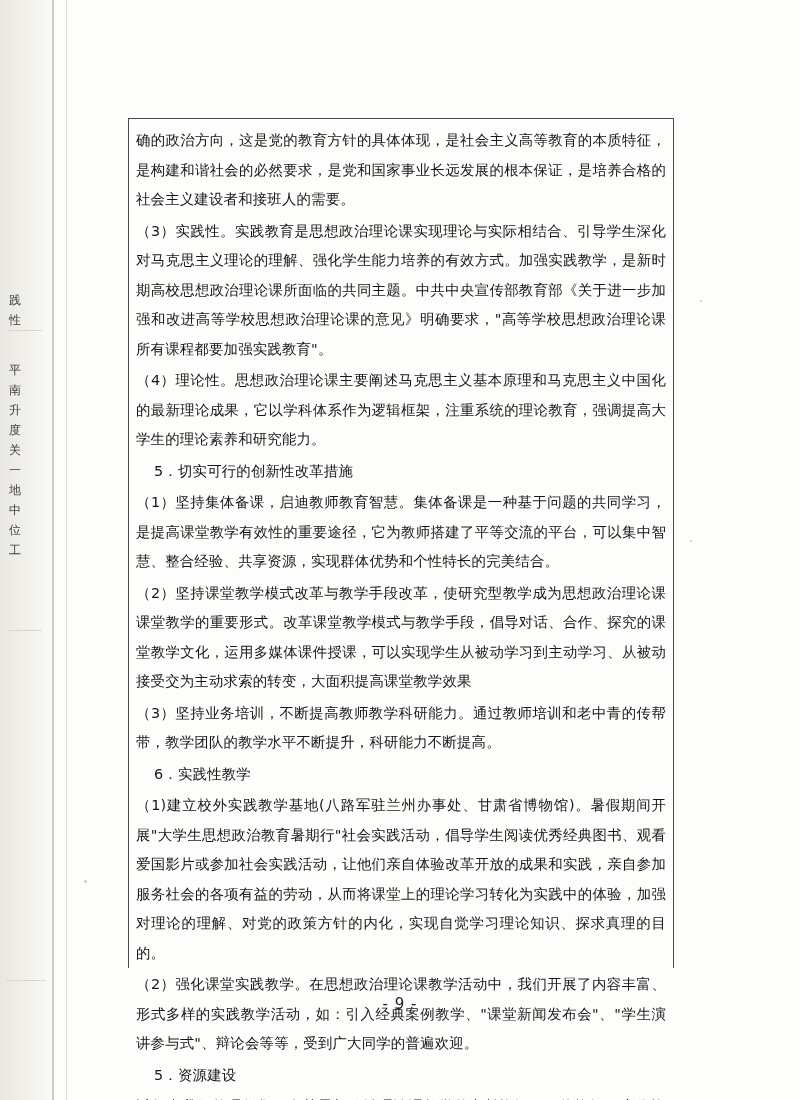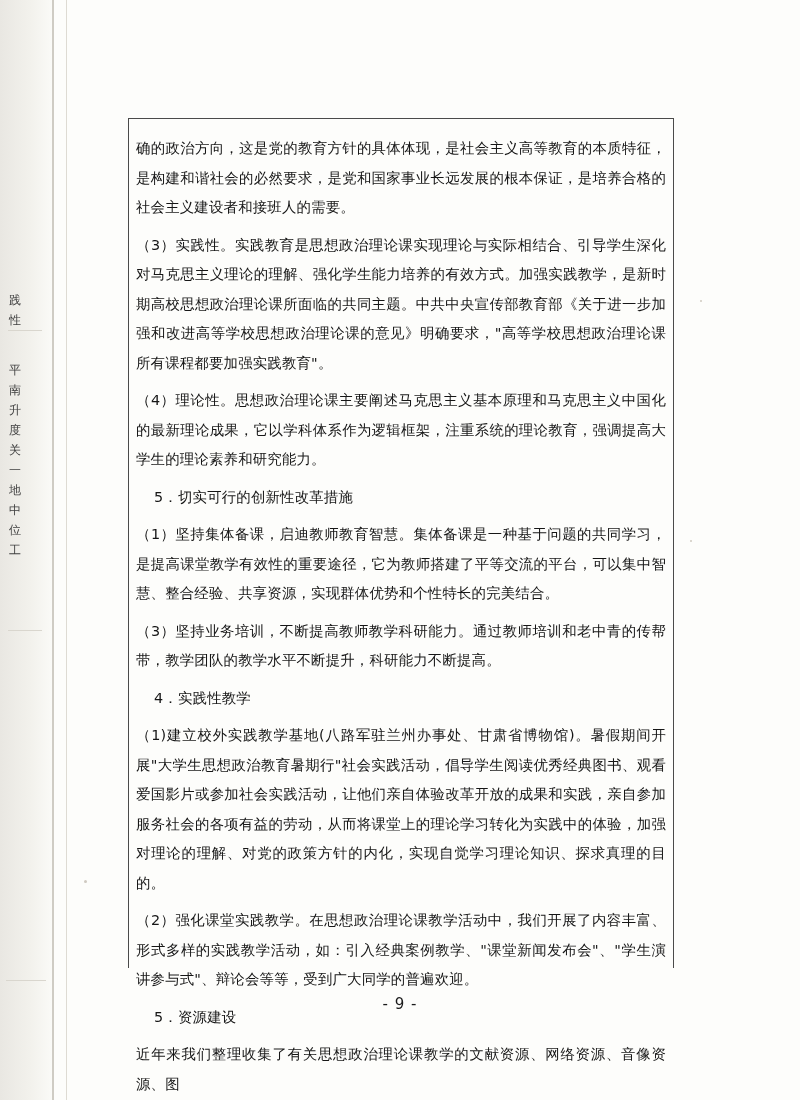--- a/index.html
+++ b/index.html
@@ -81,21 +81,21 @@
   }
 
   .content {
     position: absolute;
     left: 136px;
     top: 126px;
     width: 530px;
   }
 
   p {
-    margin: 8px 0 2px 0;
+    margin: 0 0 2px 0;
     font-size: 14.4px;
     line-height: 29.5px;
     color: #161616;
     text-align: justify;
     text-justify: inter-ideograph;
     font-family: "DejaVu Sans", "Liberation Sans", sans-serif;
     letter-spacing: 0.2px;
   }
   p.indent { text-indent: 0; }
   p.heading {
@@ -142,22 +142,23 @@
   <div class="speck" style="left:700px; top:300px; width:2px; height:2px;"></div>
 
   <div class="text-frame"></div>
 
   <div class="content">
     <p class="flush">确的政治方向，这是党的教育方针的具体体现，是社会主义高等教育的本质特征，是构建和谐社会的必然要求，是党和国家事业长远发展的根本保证，是培养合格的社会主义建设者和接班人的需要。</p>
     <p class="indent">（3）实践性。实践教育是思想政治理论课实现理论与实际相结合、引导学生深化对马克思主义理论的理解、强化学生能力培养的有效方式。加强实践教学，是新时期高校思想政治理论课所面临的共同主题。中共中央宣传部教育部《关于进一步加强和改进高等学校思想政治理论课的意见》明确要求，"高等学校思想政治理论课所有课程都要加强实践教育"。</p>
     <p class="indent">（4）理论性。思想政治理论课主要阐述马克思主义基本原理和马克思主义中国化的最新理论成果，它以学科体系作为逻辑框架，注重系统的理论教育，强调提高大学生的理论素养和研究能力。</p>
     <p class="heading">5．切实可行的创新性改革措施</p>
     <p class="indent">（1）坚持集体备课，启迪教师教育智慧。集体备课是一种基于问题的共同学习，是提高课堂教学有效性的重要途径，它为教师搭建了平等交流的平台，可以集中智慧、整合经验、共享资源，实现群体优势和个性特长的完美结合。</p>
+    <p class="indent">（2）坚持课堂教学模式改革与教学手段改革，使研究型教学成为思想政治理论课课堂教学的重要形式。改革课堂教学模式与教学手段，倡导对话、合作、探究的课堂教学文化，运用多媒体课件授课，可以实现学生从被动学习到主动学习、从被动接受交为主动求索的转变，大面积提高课堂教学效果</p>
     <p class="indent">（3）坚持业务培训，不断提高教师教学科研能力。通过教师培训和老中青的传帮带，教学团队的教学水平不断提升，科研能力不断提高。</p>
-    <p class="heading">4．实践性教学</p>
+    <p class="heading">6．实践性教学</p>
     <p class="indent">（1)建立校外实践教学基地(八路军驻兰州办事处、甘肃省博物馆)。暑假期间开展"大学生思想政治教育暑期行"社会实践活动，倡导学生阅读优秀经典图书、观看爱国影片或参加社会实践活动，让他们亲自体验改革开放的成果和实践，亲自参加服务社会的各项有益的劳动，从而将课堂上的理论学习转化为实践中的体验，加强对理论的理解、对党的政策方针的内化，实现自觉学习理论知识、探求真理的目的。</p>
     <p class="indent">（2）强化课堂实践教学。在思想政治理论课教学活动中，我们开展了内容丰富、形式多样的实践教学活动，如：引入经典案例教学、"课堂新闻发布会"、"学生演讲参与式"、辩论会等等，受到广大同学的普遍欢迎。</p>
     <p class="heading">5．资源建设</p>
     <p class="indent">近年来我们整理收集了有关思想政治理论课教学的文献资源、网络资源、音像资源、图</p>
   </div>
 
   <div class="page-number">- 9 -</div>
 
 </div>
 

